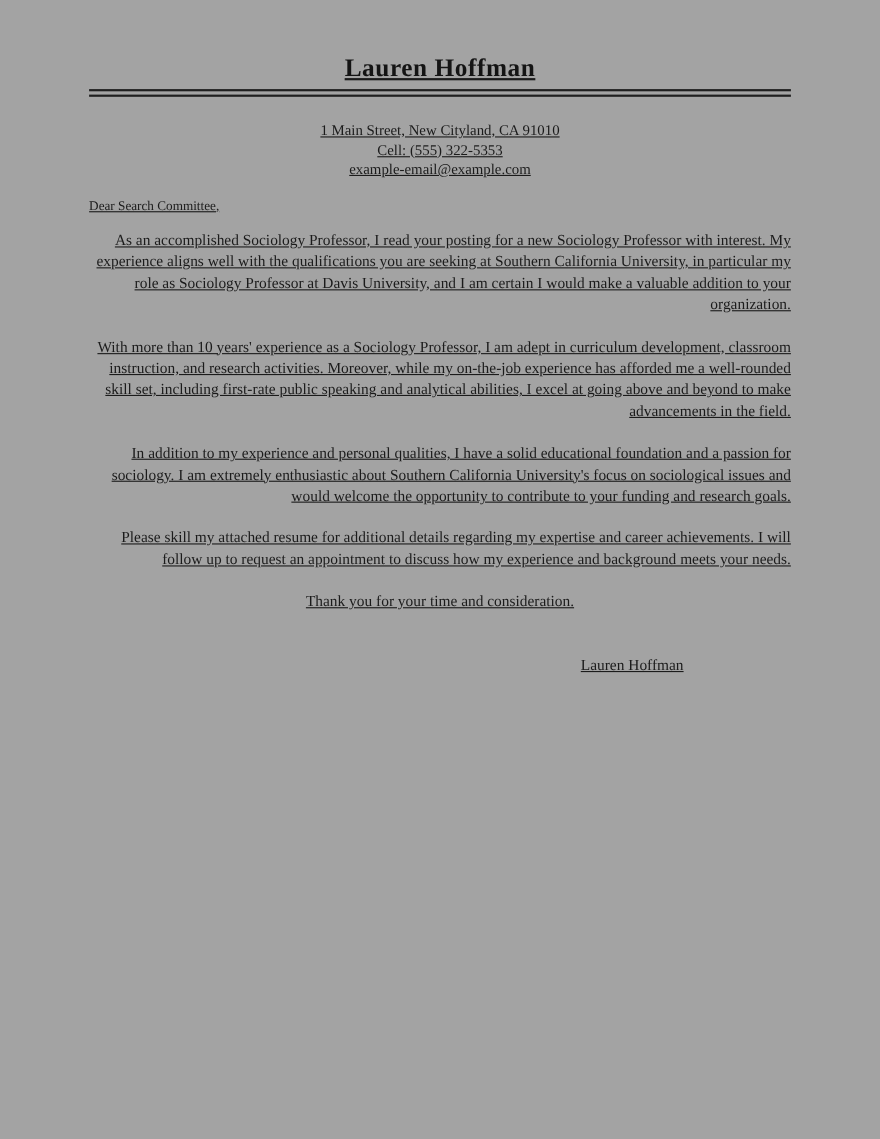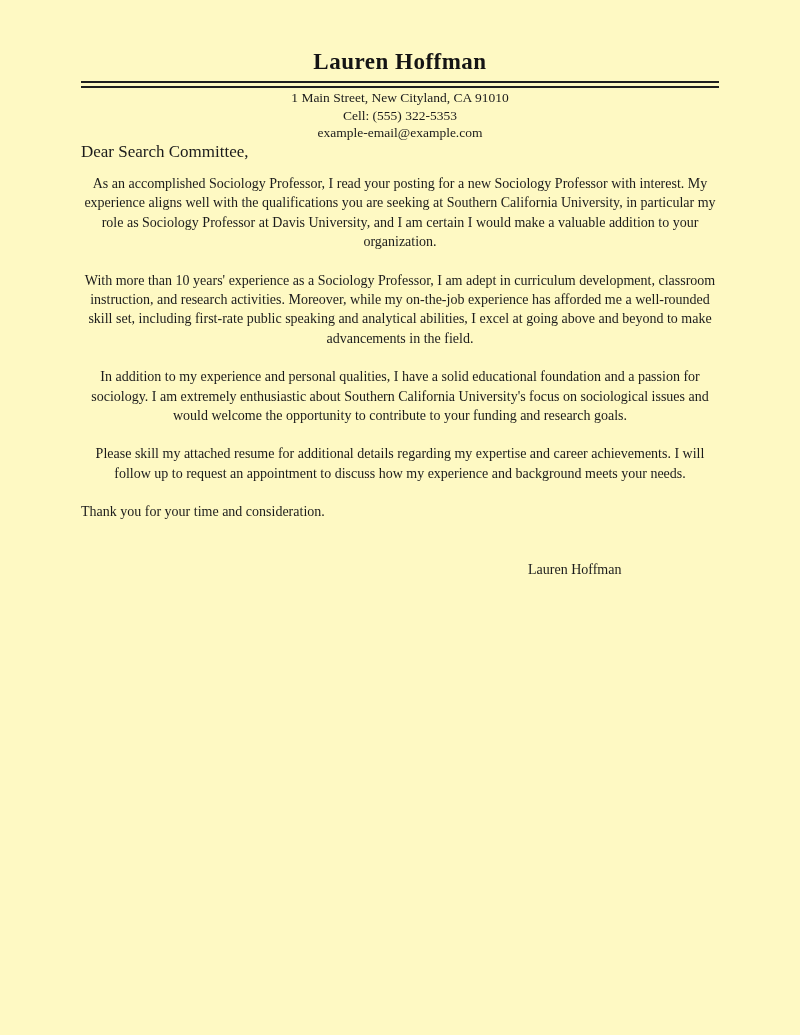--- a/index.html
+++ b/index.html
@@ -11,22 +11,23 @@
     width: 800px;
     height: 1035px;
     font-family: "Liberation Serif", "DejaVu Serif", serif;
     color: #1b1b1b;
     -webkit-font-smoothing: antialiased;
   }
   .page {
     position: relative;
     width: 800px;
     height: 1035px;
-    background: #fef9c3;
+    background: #a3a3a3;
     overflow: hidden;
+    text-decoration: underline;
   }
   .letter {
     margin: 0 81px;
     width: 638px;
   }
   .doc-title {
     padding-top: 48px;
     font-size: 23px;
     line-height: 27px;
     font-weight: bold;
@@ -34,43 +35,45 @@
     letter-spacing: 0.5px;
     color: #141414;
   }
   .double-rule {
     margin-top: 6px;
     height: 3px;
     border-top: 2px solid #1f1f1f;
     border-bottom: 2px solid #1f1f1f;
   }
   .contact-block {
-    margin-top: 1px;
+    margin-top: 22px;
     text-align: center;
     font-size: 13.5px;
     line-height: 17.5px;
     color: #1b1b1b;
   }
   .salutation {
-    font-size: 17px;
+    margin-top: 15px;
+    font-size: 12px;
     line-height: 19.4px;
   }
   .body-paragraph {
     margin: 19px 0 0 0;
     font-size: 14px;
     line-height: 19.4px;
-    text-align: center;
+    text-align: right;
   }
   .body-paragraph.first {
     margin-top: 13px;
   }
   .thanks-line {
     margin-top: 19px;
     font-size: 14px;
     line-height: 19.4px;
+    text-align: center;
   }
   .closing-line {
     margin-top: 19px;
     padding-left: 447px;
     font-size: 14px;
     line-height: 19.4px;
   }
   .signature-line {
     margin-top: 38px;
     padding-left: 447px;

